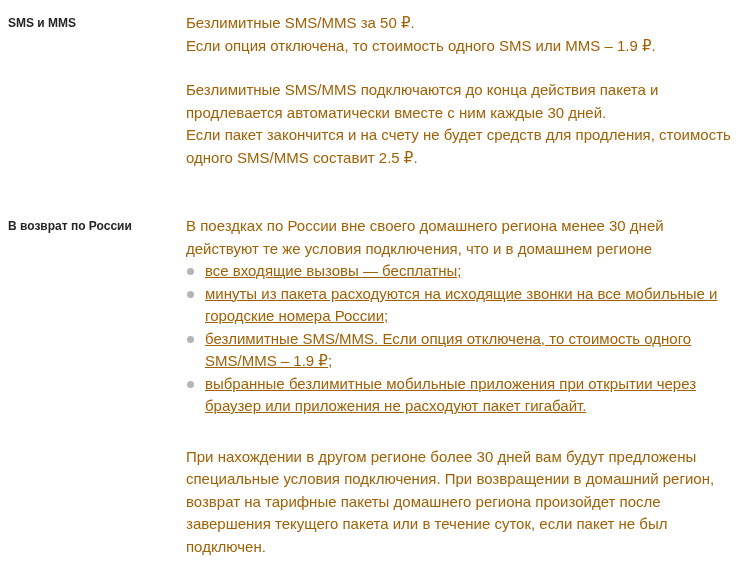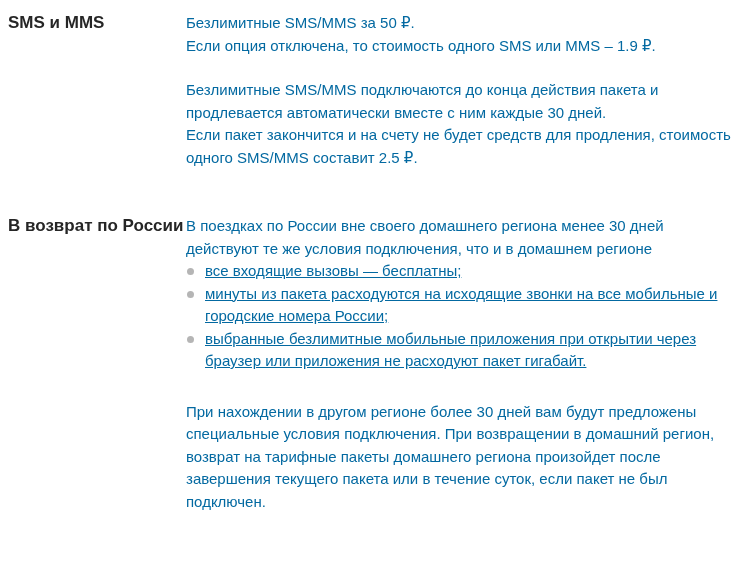--- a/index.html
+++ b/index.html
@@ -22,31 +22,31 @@
   .section {
     display: flex;
     align-items: flex-start;
   }
   .section + .section {
     margin-top: 46px;
   }
   .label-col {
     width: 178px;
     flex: 0 0 178px;
-    font-size: 17px;
+    font-size: 12px;
     line-height: 22.5px;
     font-weight: bold;
     color: #262626;
   }
   .content-col {
     width: 549px;
     flex: 0 0 549px;
     font-size: 15px;
     line-height: 22.5px;
-    color: #0369a1;
+    color: #a16207;
   }
   .para {
     margin: 0;
     white-space: pre-line;
   }
   .para + .para {
     margin-top: 22px;
   }
   .bullet-list {
     list-style: none;
@@ -96,20 +96,24 @@
         <li class="bullet-item">
           <span class="dot"></span>
           <span class="bullet-text">все входящие вызовы — бесплатны;</span>
         </li>
         <li class="bullet-item">
           <span class="dot"></span>
           <span class="bullet-text">минуты из пакета расходуются на исходящие звонки на все мобильные и городские номера России;</span>
         </li>
         <li class="bullet-item">
           <span class="dot"></span>
+          <span class="bullet-text">безлимитные SMS/MMS. Если опция отключена, то стоимость одного SMS/MMS – 1.9 ₽;</span>
+        </li>
+        <li class="bullet-item">
+          <span class="dot"></span>
           <span class="bullet-text">выбранные безлимитные мобильные приложения при открытии через браузер или приложения не расходуют пакет гигабайт.</span>
         </li>
       </ul>
       <p class="para outro">При нахождении в другом регионе более 30 дней вам будут предложены специальные условия подключения. При возвращении в домашний регион, возврат на тарифные пакеты домашнего региона произойдет после завершения текущего пакета или в течение суток, если пакет не был подключен.</p>
     </div>
   </div>
 
 </div>
 
 </body></html>

